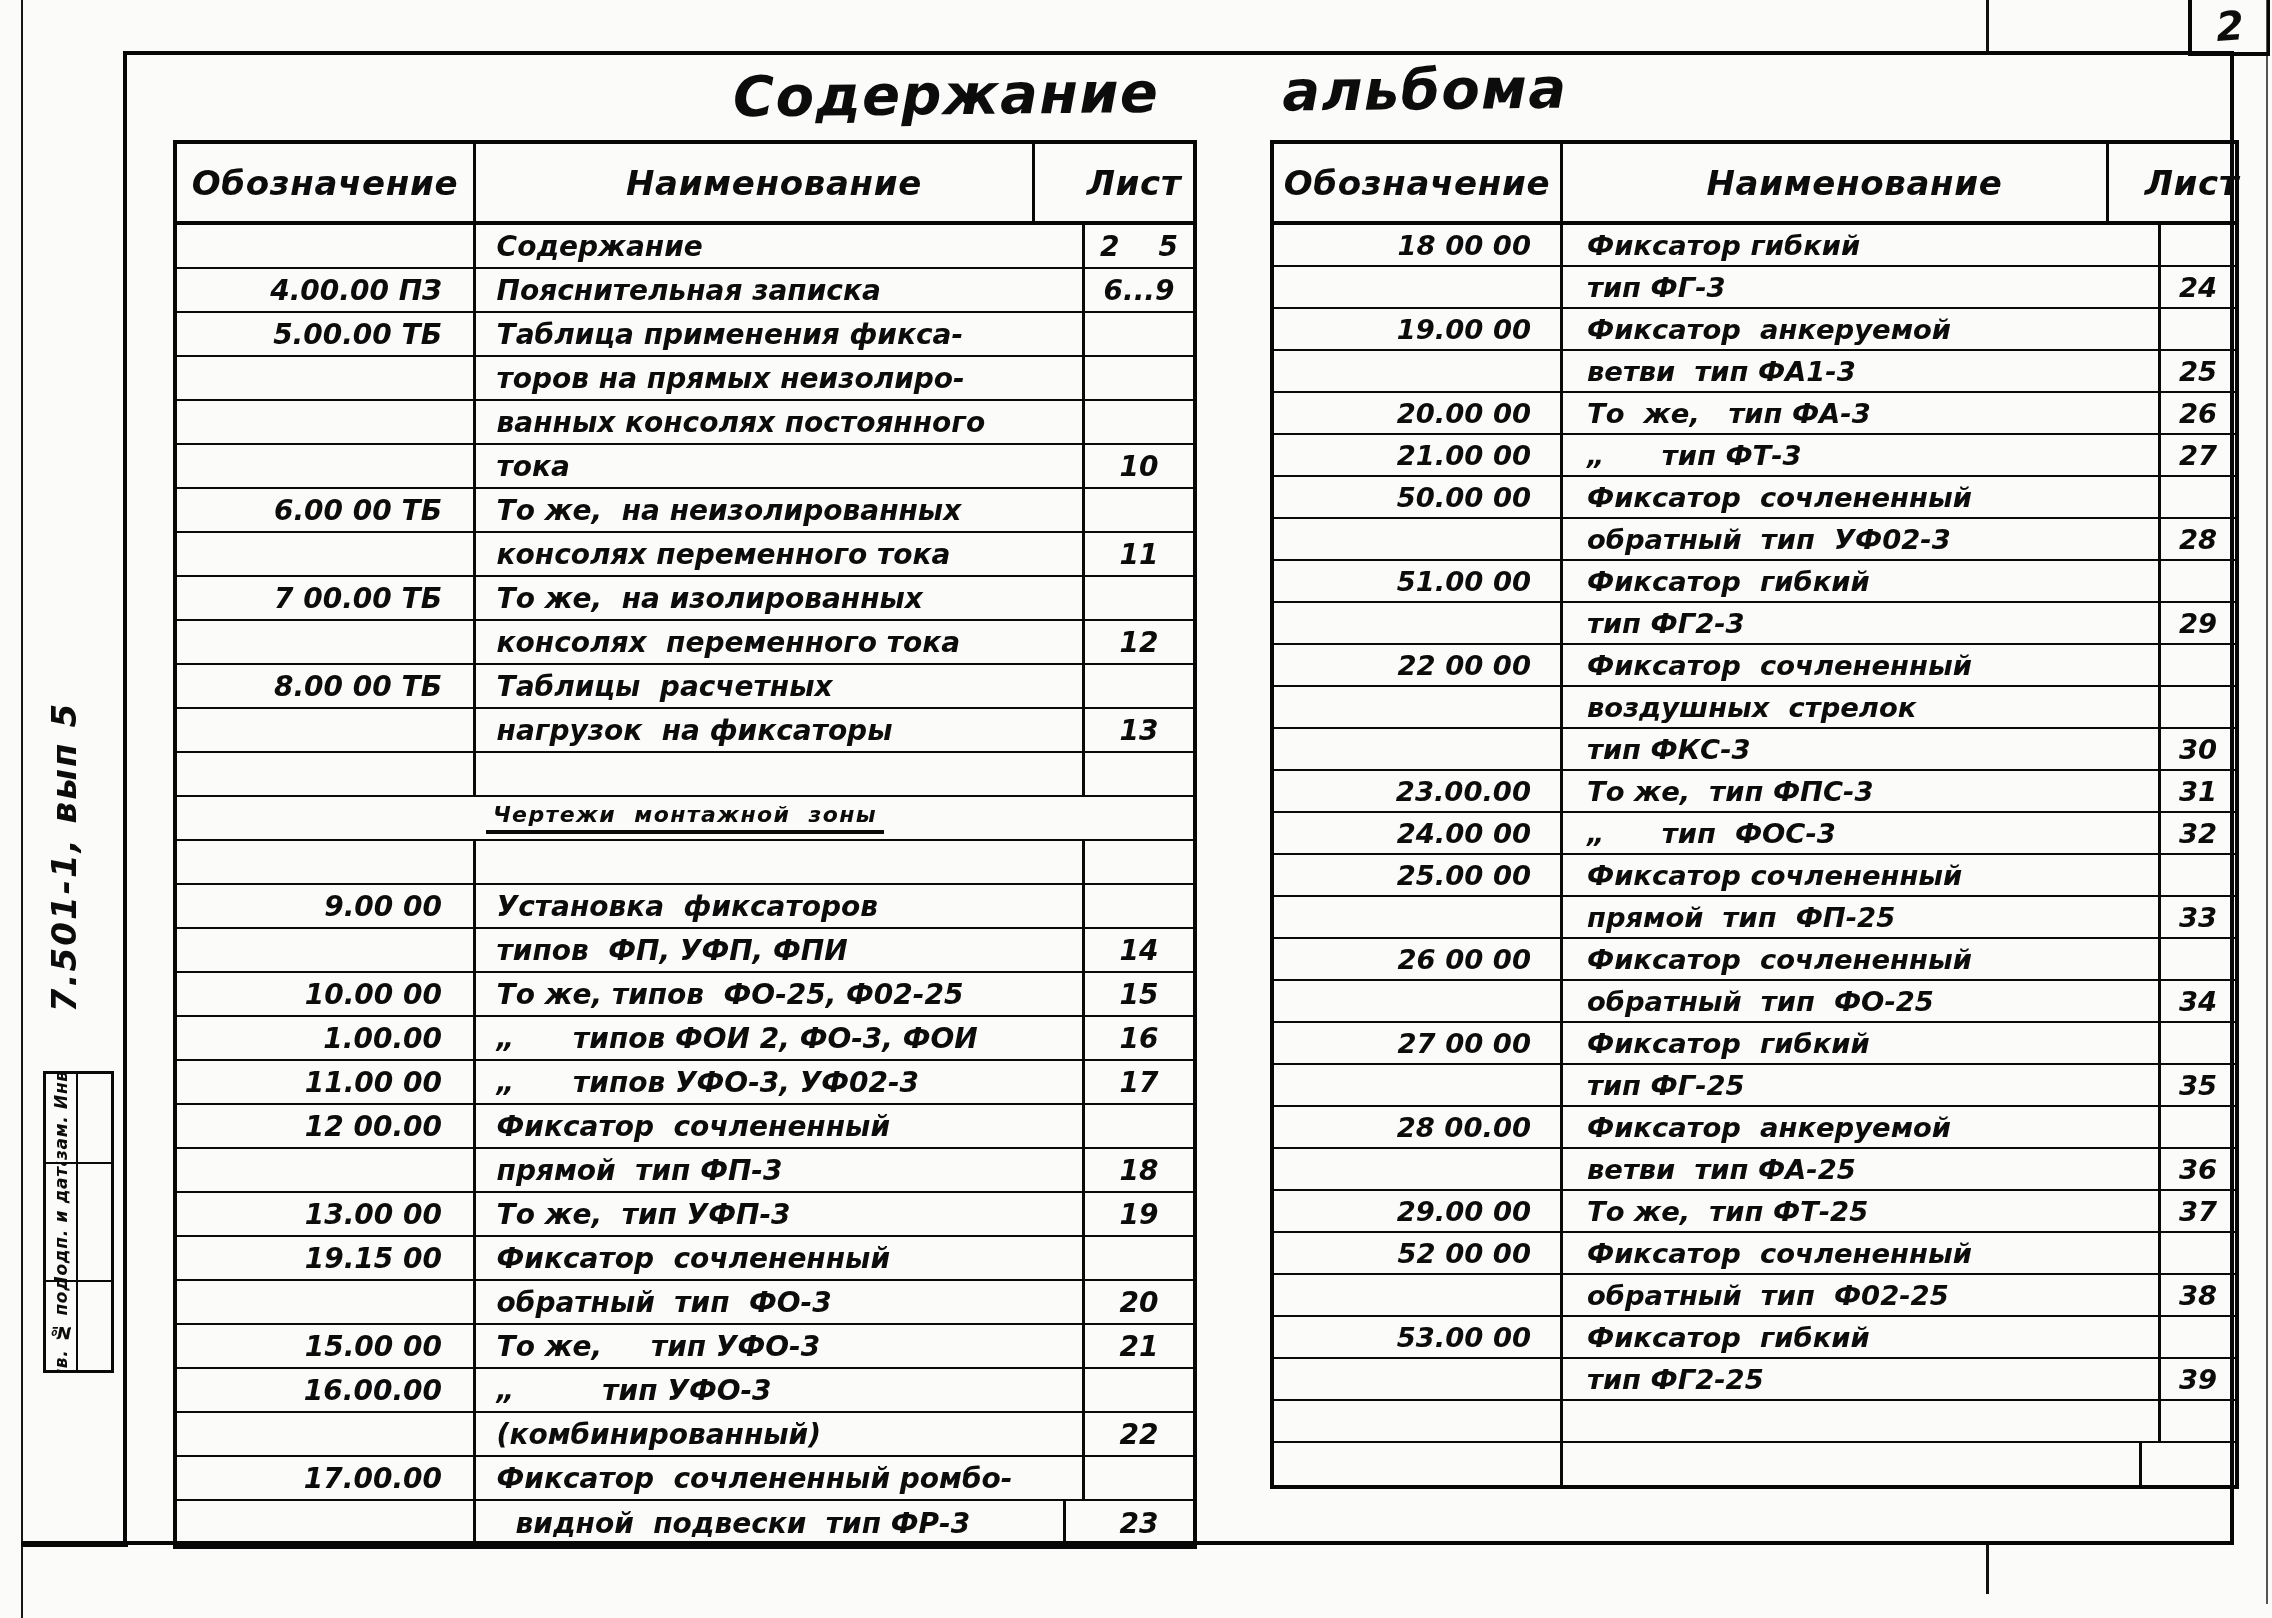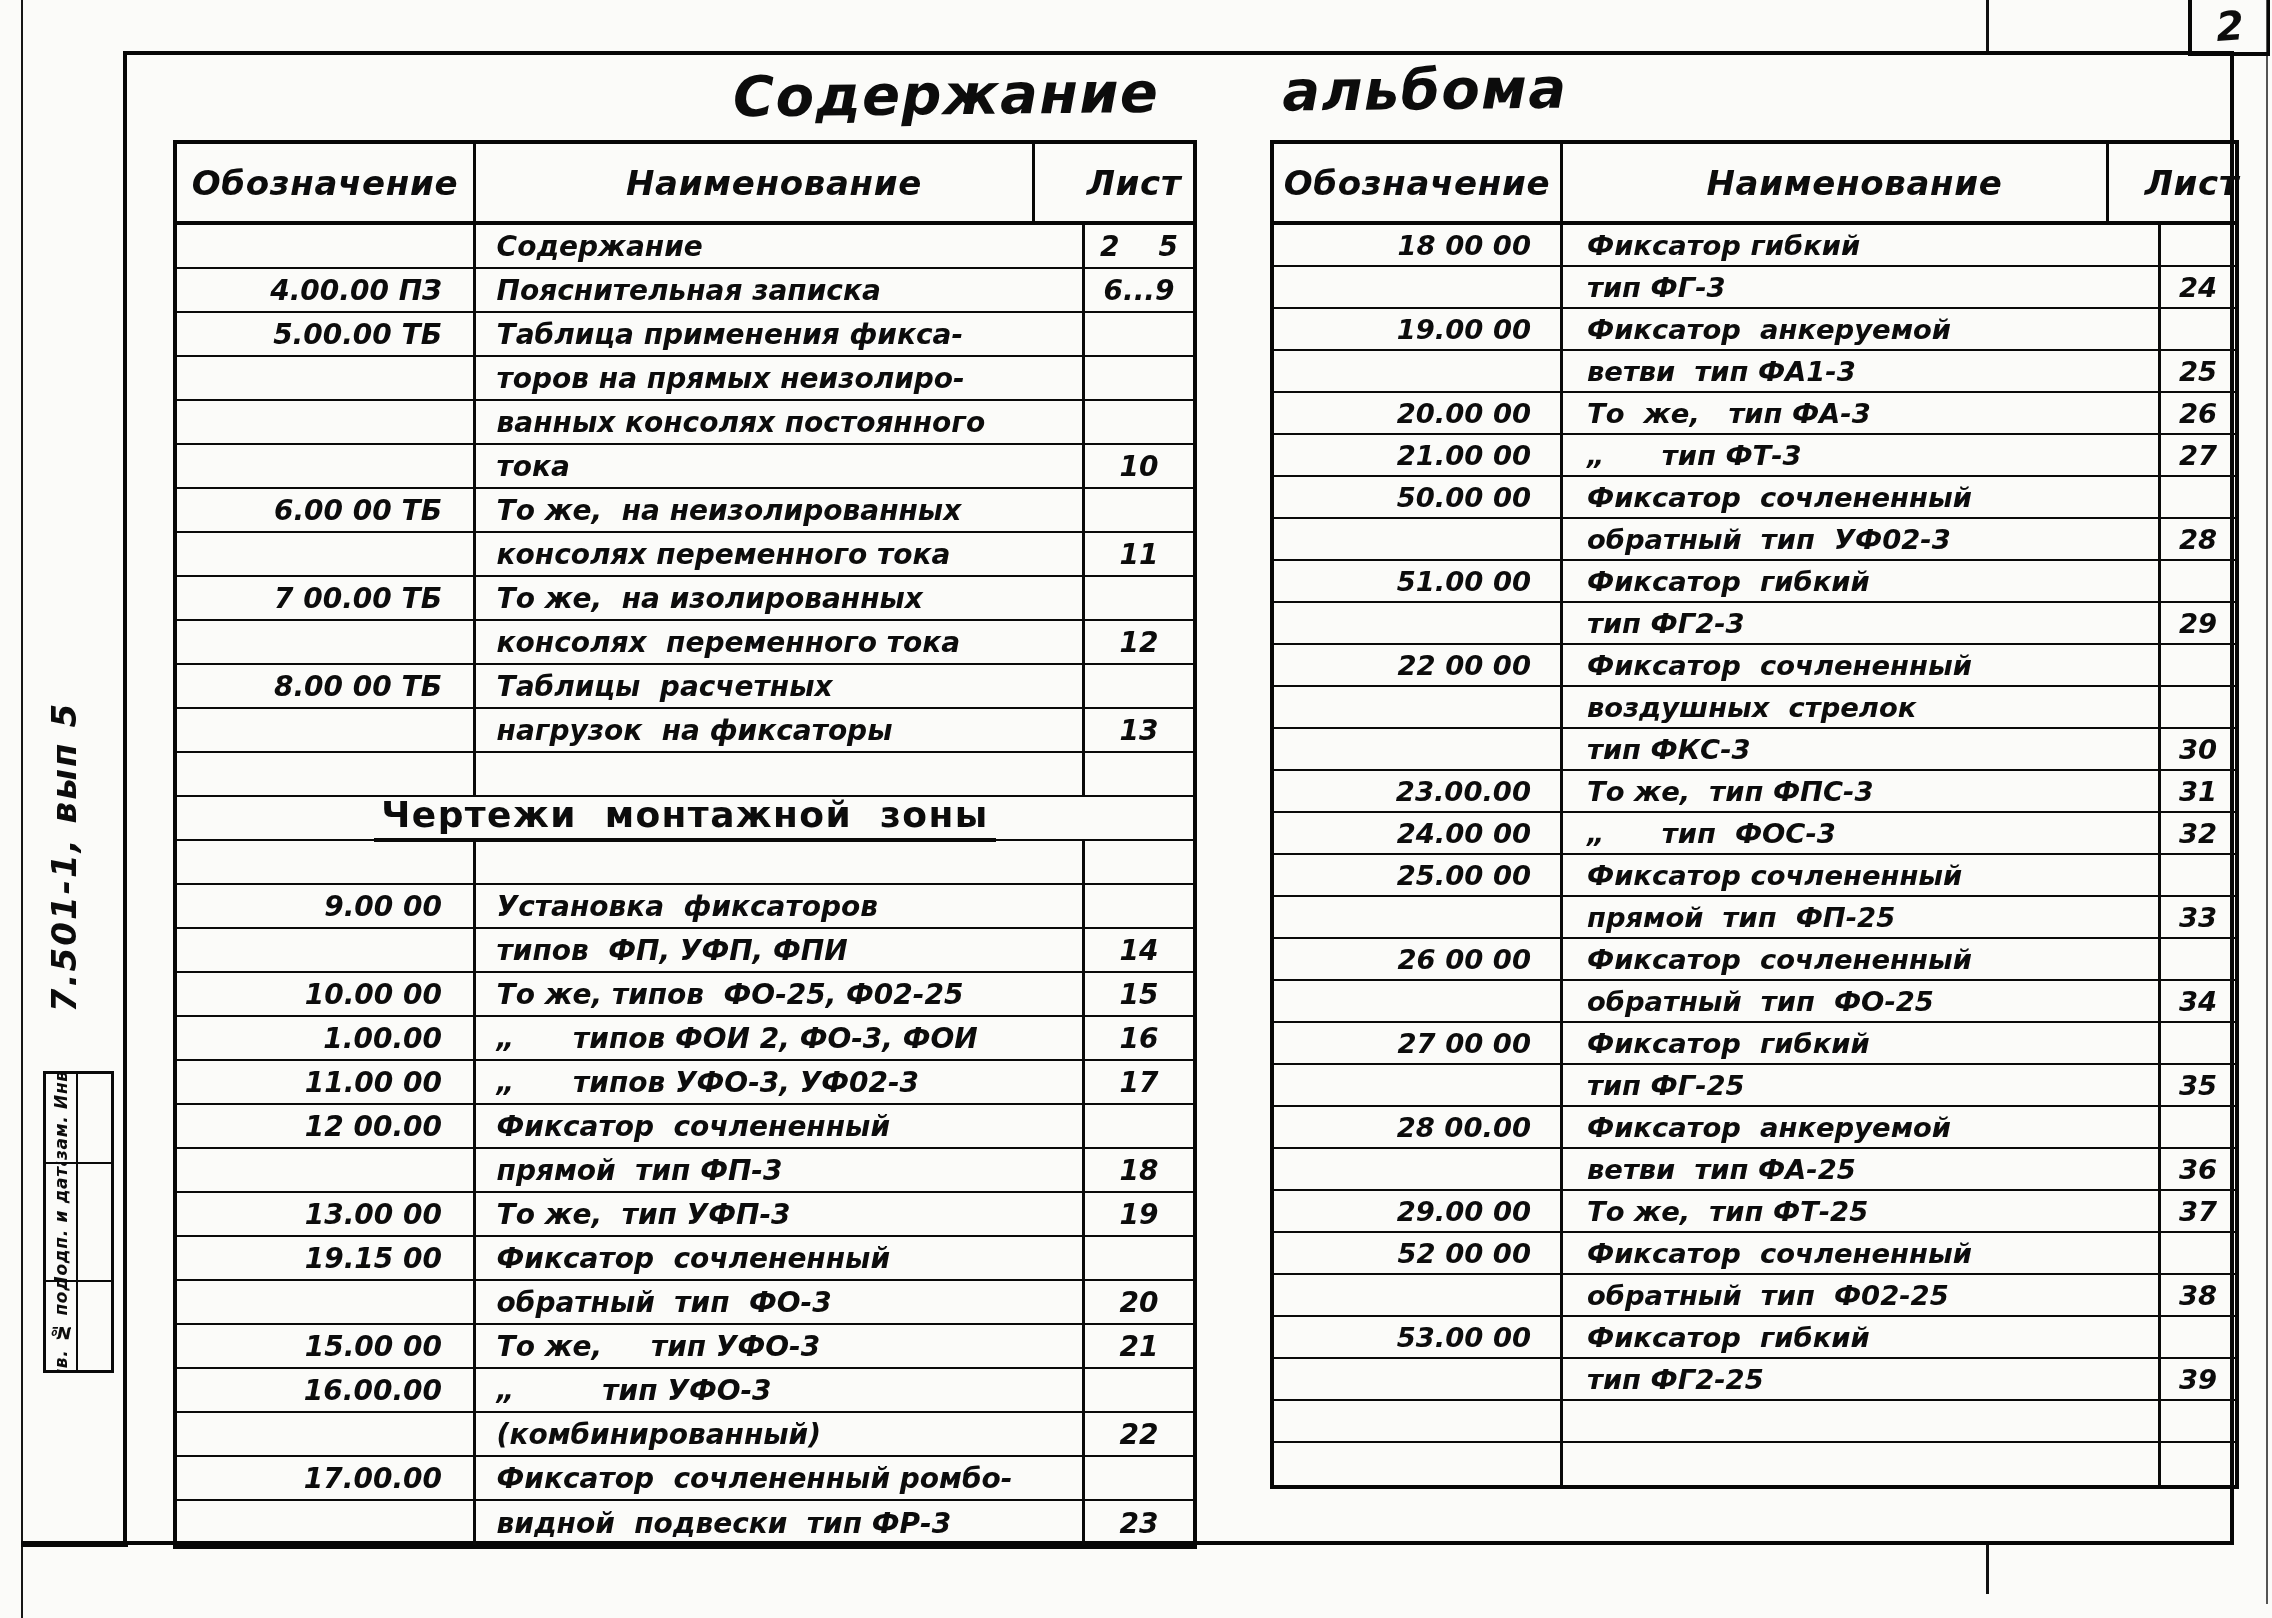--- a/index.html
+++ b/index.html
@@ -36,35 +36,35 @@
   .tbl-left{left:173px;top:140px;width:1016px;}
   .tbl-right{left:1270px;top:140px;width:961px;}
   .t-head{display:flex;height:81px;border-bottom:4.1px solid #070707;box-sizing:border-box;gap:40px;}
   .hcell{display:flex;align-items:center;justify-content:center;
     font-size:34px;font-style:italic;font-weight:700;letter-spacing:0.7px;
     border-right:3.4px solid #070707;box-sizing:border-box;}
   .hcell:last-child{border-right:none;}
   .t-row{display:flex;border-bottom:2.7px solid #0a0a0a;box-sizing:border-box;}
   .tbl-left .t-row{height:44px;}
   .tbl-right .t-row{height:42px;}
-  .t-row:last-child{border-bottom:none;}
+  .t-row:last-child{border-bottom:none;gap:19px;}
   .cell{box-sizing:border-box;border-right:3.4px solid #0a0a0a;
     font-style:italic;font-weight:700;white-space:pre;overflow:visible;
     display:flex;align-items:center;}
   .cell:last-child{border-right:none;}
   .tbl-left .cell{font-size:28px;}
   .tbl-right .cell{font-size:27.4px;}
   .tbl-left .c-des{width:299px;justify-content:flex-end;padding-right:31px;}
   .tbl-left .c-name{flex:1;padding-left:20.6px;}
   .tbl-left .c-sheet{width:108px;justify-content:center;}
   .tbl-right .c-des{width:289px;justify-content:flex-end;padding-right:29px;}
   .tbl-right .c-name{flex:1;padding-left:24px;}
   .tbl-right .c-sheet{width:74px;justify-content:center;}
   .c-section{flex:1;display:flex;align-items:center;justify-content:center;
-    font-size:36px;font-weight:700;letter-spacing:1.4px;}
+    font-size:22px;font-style:italic;font-weight:700;letter-spacing:1.4px;}
   .c-section .u{border-bottom:4.1px solid #0a0a0a;padding:0 6.9px 2.1px 6.9px;white-space:pre;}
 
   
   .doc-code{position:absolute;left:33px;top:1090px;width:466px;height:62px;
     transform:rotate(-90deg);transform-origin:0 0;
     font-size:34px;font-style:italic;font-weight:700;letter-spacing:2.1px;
     display:flex;align-items:center;justify-content:center;white-space:nowrap;}
 
   
   .stamp{position:absolute;left:43px;top:1071px;width:71px;height:302px;

